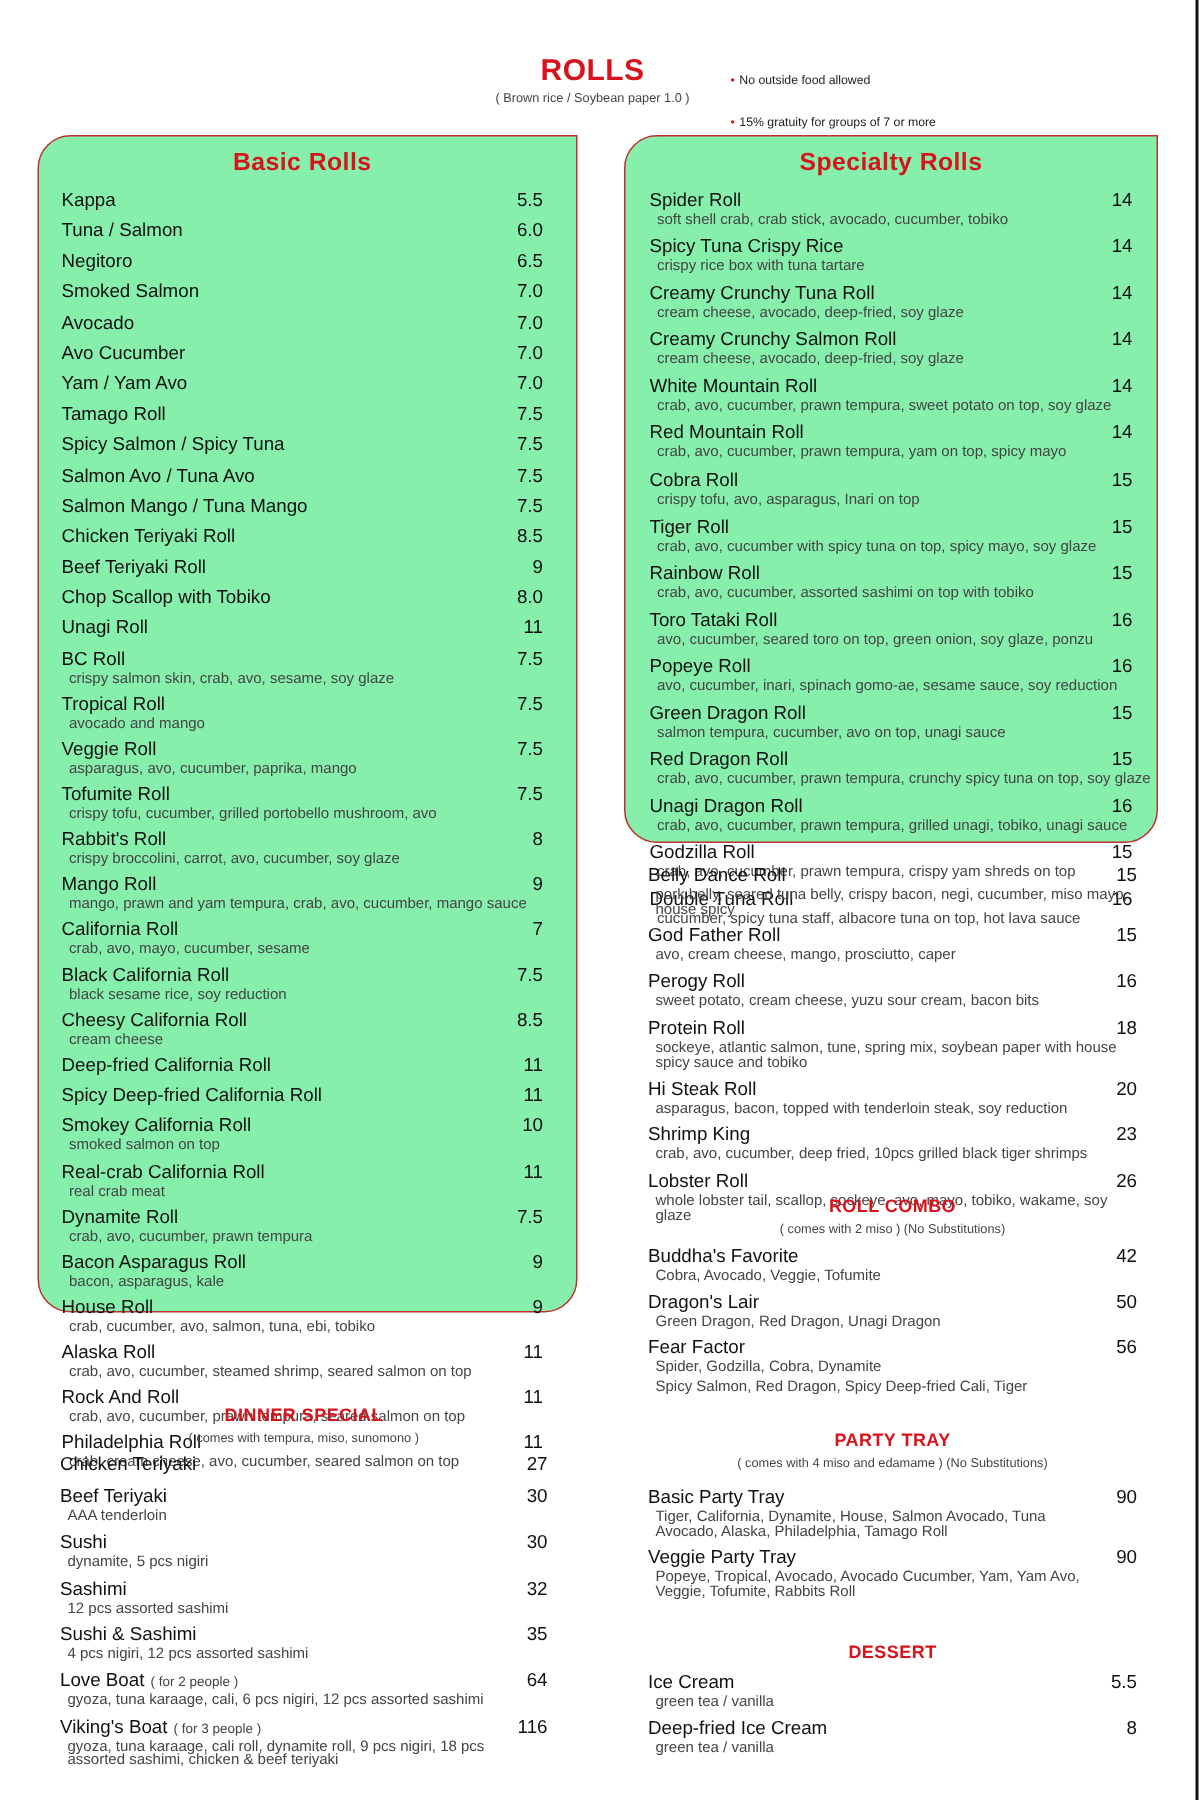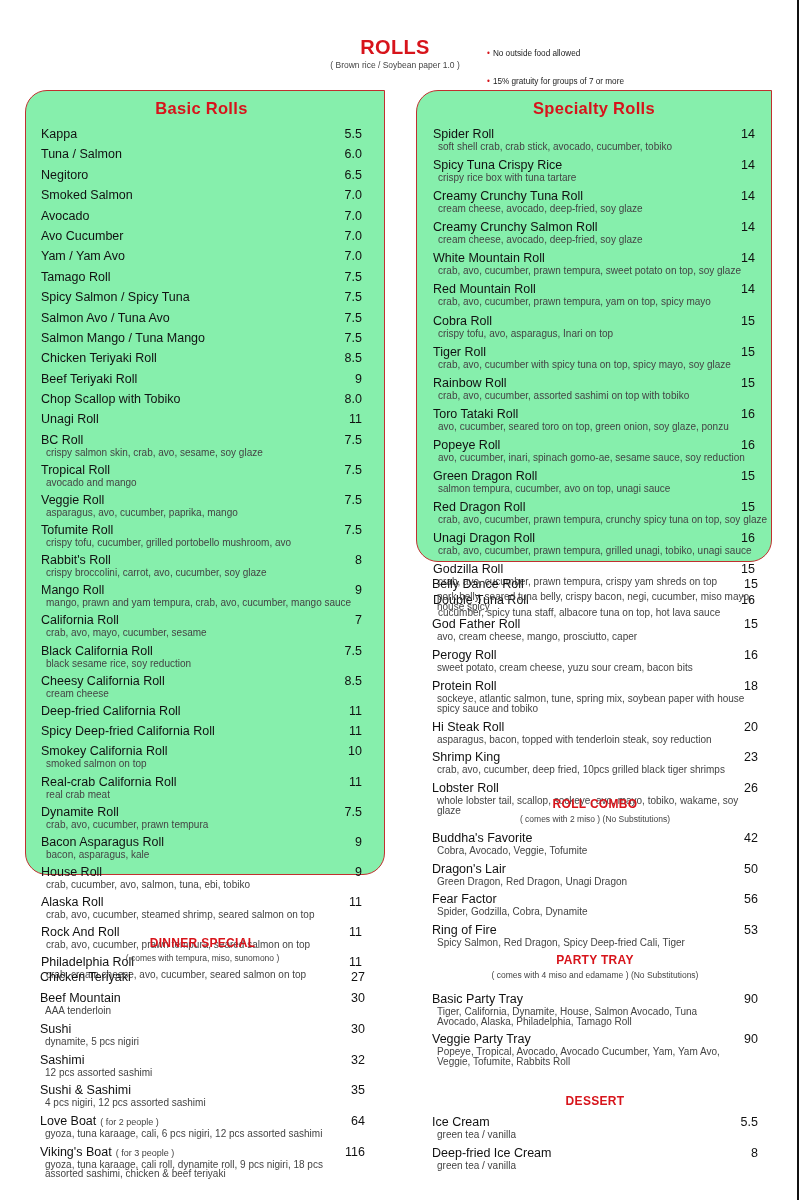--- a/index.html
+++ b/index.html
@@ -487,24 +487,20 @@
         <div class="item-desc">Green Dragon, Red Dragon, Unagi Dragon</div>
       </div>
       <div class="item has-desc">
         <div class="item-row">
           <span><span class="item-name">Fear Factor</span></span>
           <span class="item-price">56</span>
         </div>
         <div class="item-desc">Spider, Godzilla, Cobra, Dynamite</div>
       </div>
       <div class="item has-desc">
-        <div class="item-row">
-          <span><span class="item-name">Ring of Fire</span></span>
-          <span class="item-price">53</span>
-        </div>
         <div class="item-desc">Spicy Salmon, Red Dragon, Spicy Deep-fried Cali, Tiger</div>
       </div>
     </div>
 </div>
 
 <div class="section party">
   <div class="sec-title">PARTY TRAY</div>
   <div class="sec-sub">( comes with 4 miso and edamame ) (No Substitutions)</div>
   <div>
       <div class="item has-desc">
@@ -549,21 +545,21 @@
   <div class="sec-sub">( comes with tempura, miso, sunomono )</div>
   <div>
       <div class="item">
         <div class="item-row">
           <span><span class="item-name">Chicken Teriyaki</span></span>
           <span class="item-price">27</span>
         </div>
       </div>
       <div class="item has-desc">
         <div class="item-row">
-          <span><span class="item-name">Beef Mountain</span></span>
+          <span><span class="item-name">Beef Teriyaki</span></span>
           <span class="item-price">30</span>
         </div>
         <div class="item-desc">AAA tenderloin</div>
       </div>
       <div class="item has-desc">
         <div class="item-row">
           <span><span class="item-name">Sushi</span></span>
           <span class="item-price">30</span>
         </div>
         <div class="item-desc">dynamite, 5 pcs nigiri</div>

